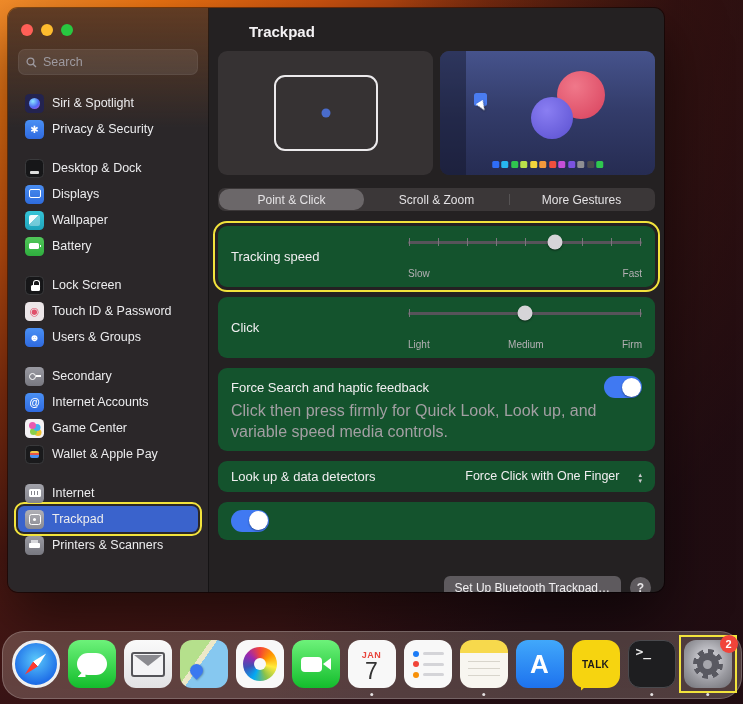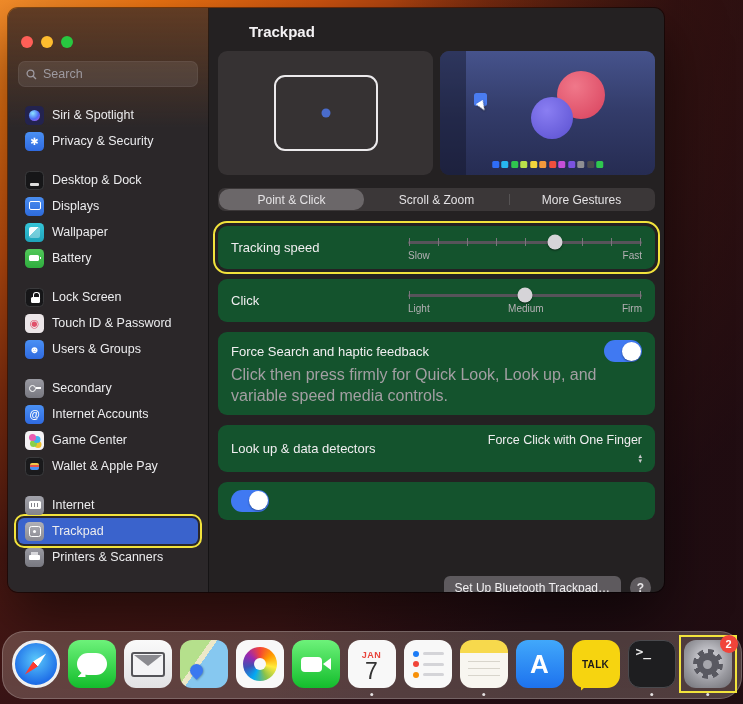--- a/index.html
+++ b/index.html
@@ -16,21 +16,21 @@
 
   
   .window {
     position:absolute; left:8px; top:8px; width:656px; height:584px;
     border-radius:10px; display:flex; overflow:hidden;
     box-shadow: 0 25px 60px rgba(0,0,0,.55), 0 0 0 1px rgba(0,0,0,.45);
   }
 
   
   .sidebar {
-    width:201px; flex:none; padding:12px 10px;
+    width:201px; flex:none; padding:0 10px;
     background:
       linear-gradient(180deg, rgba(150,80,30,.5), rgba(150,80,30,0) 120px),
       #2b2729;
     border-right:1px solid rgba(0,0,0,.5);
   }
   .traffic { display:flex; gap:8px; padding:16px 3px 0; }
   .tl { width:12px; height:12px; border-radius:50%; }
   .tl.red{background:#ff5f57}.tl.yellow{background:#febc2e}.tl.green{background:#28c840}
 
   .search-box {
@@ -134,28 +134,28 @@
   .row-sub { font-size:16px; color:#a39fa3; margin-top:3px; line-height:1.3; }
   .force-desc { max-width:372px; }
 
   .slider-block { width:234px; }
   .slider { position:relative; height:16px; }
   .slider .track { position:absolute; left:0; right:0; top:50%; height:3px; margin-top:-1.5px; border-radius:2px; background:#57535a; }
   .slider .ticks { position:absolute; left:1px; right:1px; top:50%; height:8px; margin-top:-4px; display:flex; justify-content:space-between; }
   .slider .ticks span { width:1px; height:8px; background:#7a767c; }
   .slider .thumb { position:absolute; top:50%; width:15px; height:15px; border-radius:50%; background:#d6d4d8;
     transform:translate(-50%,-50%); box-shadow:0 1px 2px rgba(0,0,0,.5); }
-  .slider-labels { display:flex; justify-content:space-between; font-size:10px; color:#b4b0b4; margin-top:0; }
+  .slider-labels { display:flex; justify-content:space-between; font-size:10px; color:#b4b0b4; margin-top:18px; }
 
   .toggle { width:38px; height:22px; border-radius:11px; background:#49454a; position:relative; flex:none; }
   .toggle.on { background:#4079f2; }
   .toggle .knob { position:absolute; top:1.5px; left:1.5px; width:19px; height:19px; border-radius:50%; background:#fff; box-shadow:0 1px 2px rgba(0,0,0,.4); }
   .toggle.on .knob { left:auto; right:1.5px; }
 
-  .pop { display:flex; align-items:flex-end; gap:6px;flex-direction:column; }
+  .pop { display:flex; align-items:flex-end; gap:19px; }
   .pop-value { font-size:12.5px; color:#f0eef0; }
   .stepper { display:flex; flex-direction:column; align-items:center; line-height:5.5px; font-size:7px; color:#cbc9cd; }
   .stepper::before { content:"▴"; }
   .stepper::after { content:"▾"; }
 
   .footer { position:absolute; right:13px; bottom:-7px; display:flex; align-items:center; gap:9px; }
   .setup-btn { background:#5e5a5e; border:none; border-radius:6px; color:#f2f0f2; font-size:12px; font-family:inherit; padding:0 11px; height:23px; }
   .help-btn { width:21px; height:21px; border-radius:50%; background:#5e5a5e; border:none; color:#e8e6e8;
     font-size:12px; font-weight:700; display:flex; align-items:center; justify-content:center; font-family:inherit; }
 

